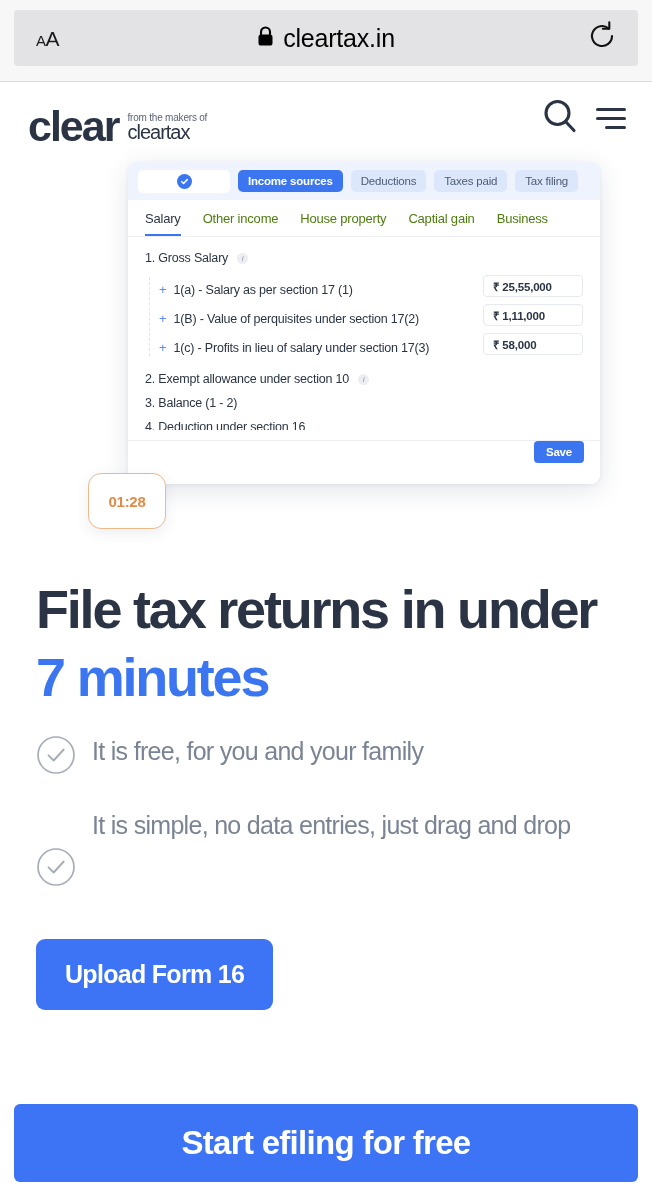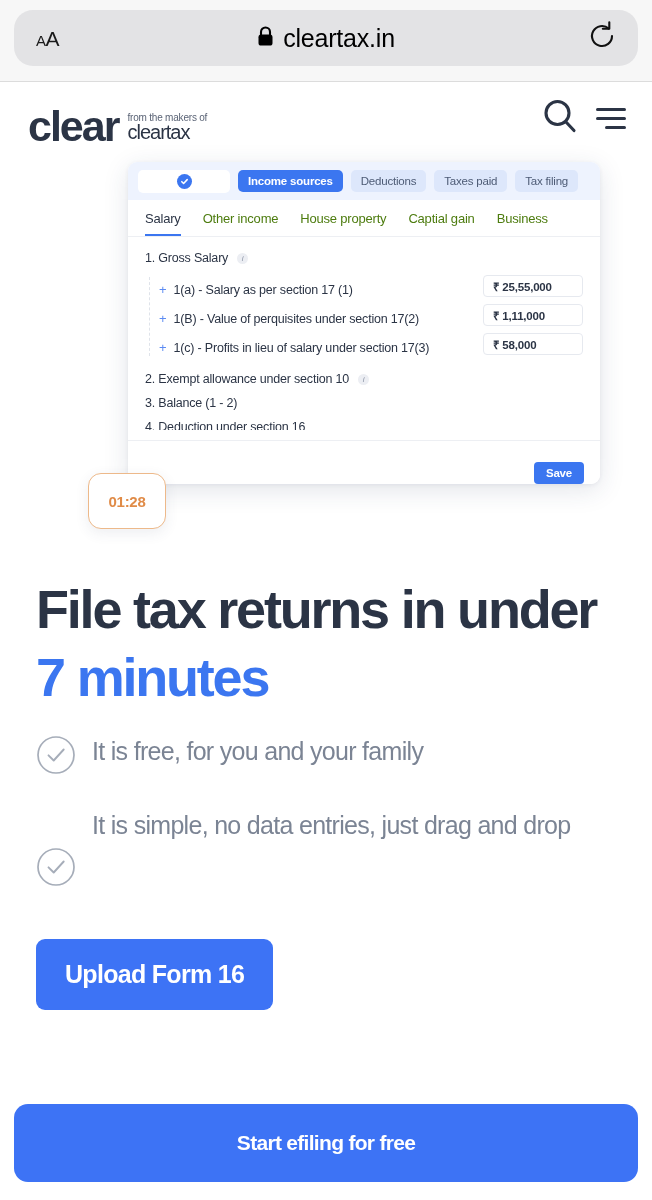--- a/index.html
+++ b/index.html
@@ -14,21 +14,21 @@
   .browser-bar {
     position: relative;
     height: 82px;
     background: #f7f7f7;
     border-bottom: 1px solid #dcdcdc;
     padding: 10px 14px 12px 14px;
   }
   .url-field {
     height: 56px;
     background: #e3e3e5;
-    border-radius: 19px;
+    border-radius: 4px;
     display: flex;
     align-items: center;
     padding: 0 22px;
     position: relative;
   }
   .aa-btn {
     font-size: 21px;
     color: #1a1a1a;
     letter-spacing: -0.5px;
     font-family: "Liberation Sans", sans-serif;
@@ -230,21 +230,21 @@
     overflow: hidden;
     margin-top: 2px;
   }
   .shot-footer {
     position: absolute;
     left: 0; right: 0; bottom: 0;
     height: 44px;
     border-top: 1px solid #edeff3;
     background: #fff;
     display: flex;
-    align-items: flex-end;
+    align-items: flex-start;
     justify-content: flex-end;
     padding-right: 16px;
     padding-left: 28px;
   }
   .save-btn {
     background: #3b76f0;
     color: #fff;
     font-size: 11.5px;
     font-weight: 700;
     padding: 5px 12px;
@@ -319,23 +319,23 @@
     padding: 0 14px 18px 14px;
     background: #fff;
   }
   .start-btn {
     display: flex;
     align-items: center;
     justify-content: center;
     height: 78px;
     background: #3d73f5;
     color: #fff;
-    font-size: 21px;
-    font-weight: 700;
-    border-radius: 14px;
+    font-size: 33px;
+    font-weight: 700;
+    border-radius: 6px;
     letter-spacing: -0.7px;
   }
 </style>
 </head>
 <body>
 
 <div class="browser-bar">
   <div class="url-field">
     <div class="aa-btn"><span class="small">A</span>A</div>
     <div class="url-center">

